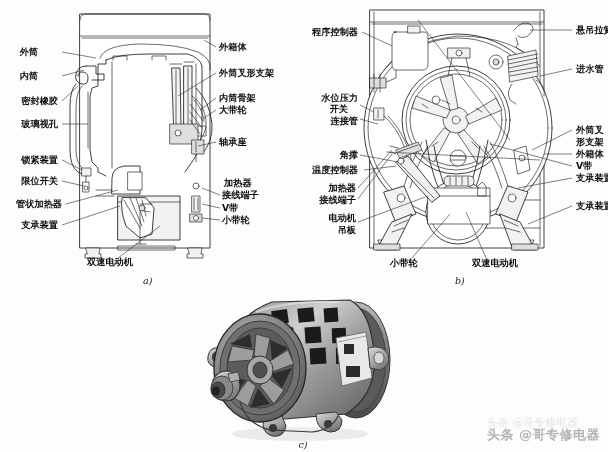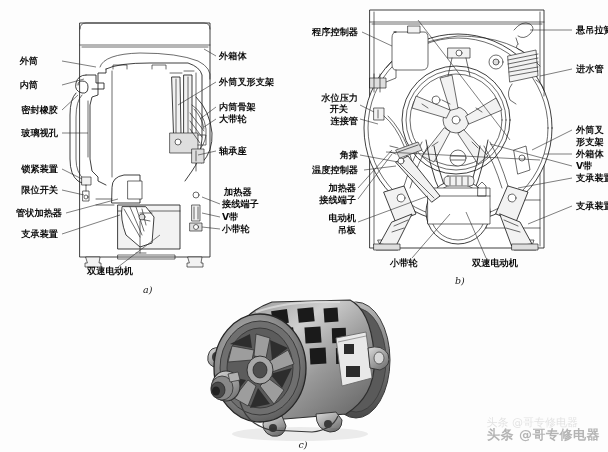--- a/index.html
+++ b/index.html
@@ -17,21 +17,21 @@
   }
   .stage {
     position: absolute;
     left: 0; top: 0;
     width: 608px; height: 452px;
     background: #fdfdfd;
   }
   .fig {
     position: absolute;
   }
-  #fig-a { left: 0px;   top: 9px;   width: 300px; height: 290px; }
+  #fig-a { left: 0px;   top: 0px;   width: 300px; height: 290px; }
   #fig-b { left: 300px; top: 0px;   width: 308px; height: 290px; }
   #fig-c { left: 160px; top: 282px; width: 290px; height: 170px; }
 
   svg { display: block; overflow: visible; }
 
   .lbl {
     font-size: 9.2px;
     line-height: 10.5px;
     font-family: "DejaVu Sans", "Liberation Sans", sans-serif;
     fill: #0d0d0d;

